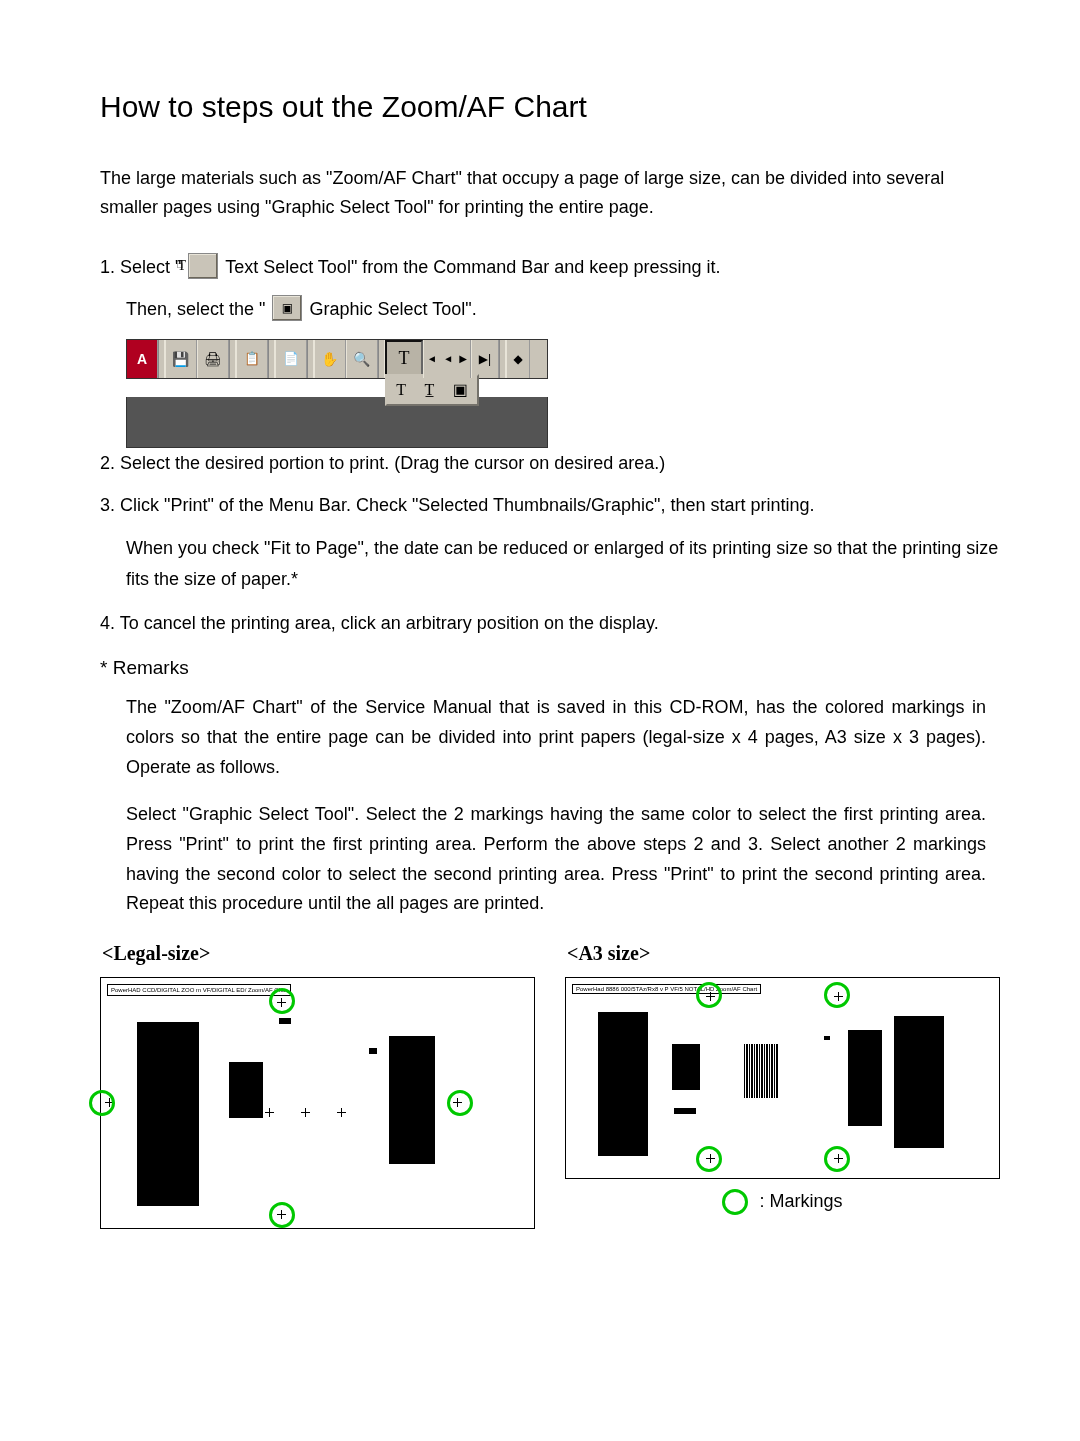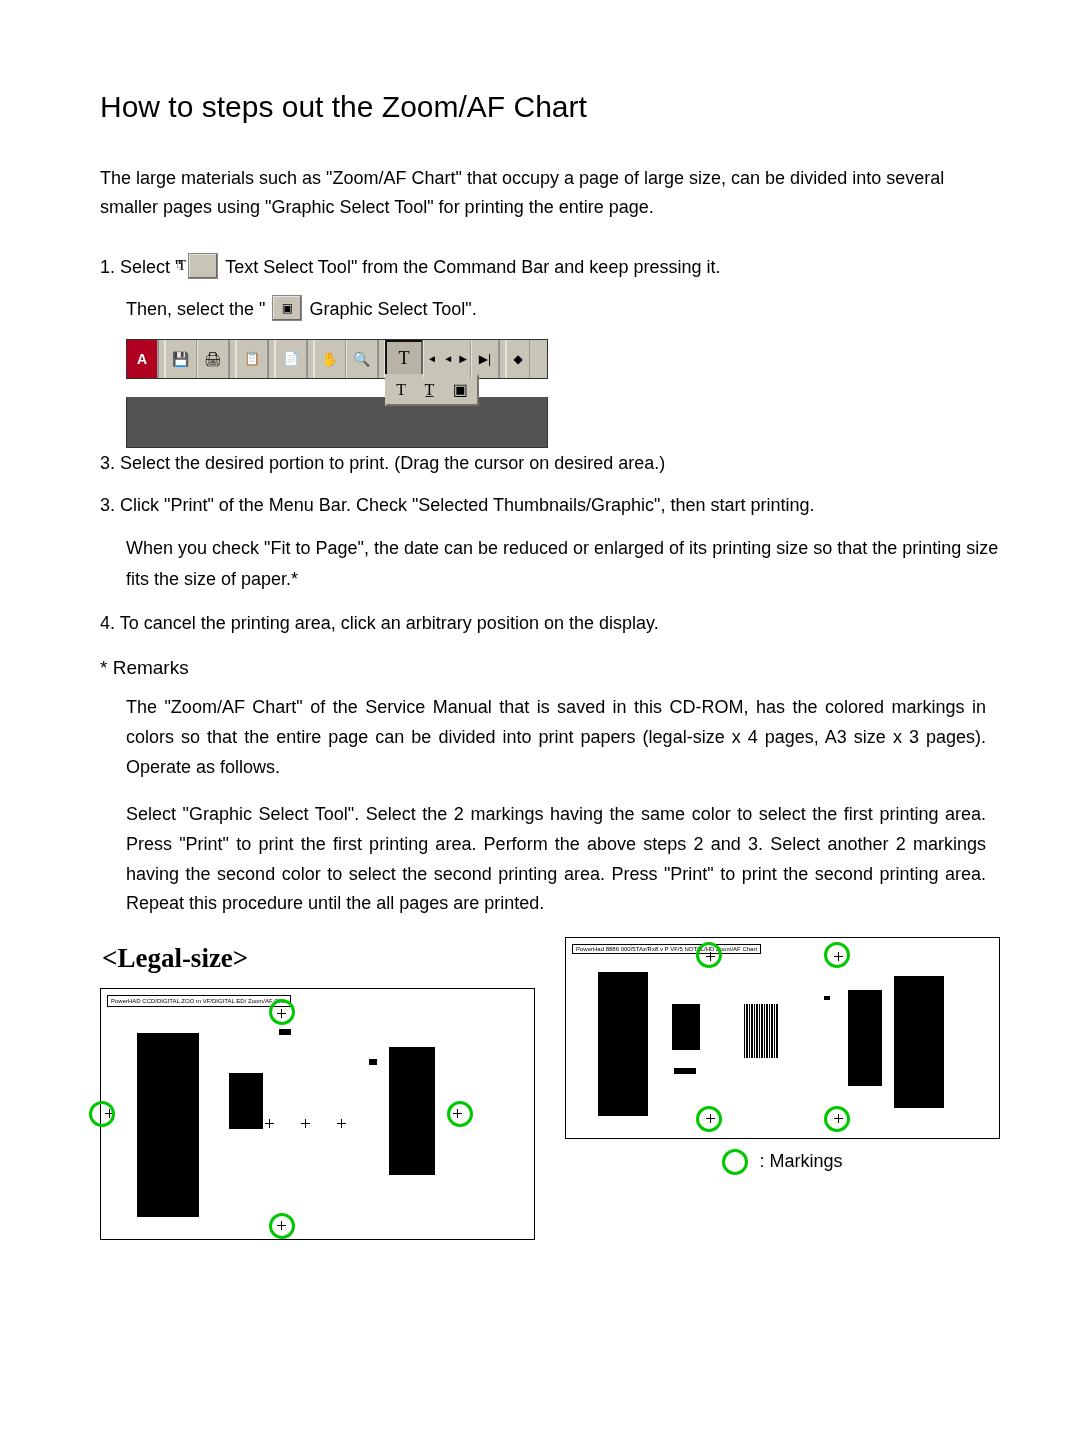--- a/index.html
+++ b/index.html
@@ -17,21 +17,21 @@
   .tb-btn{width:30px;border-right:1px solid #999;border-left:1px solid #e8e4d8;display:flex;align-items:center;justify-content:center;position:relative;}
   .tb-btn:first-child{border-left:none;}
   .tb-sep{width:5px;background:#c9c4b8;border-left:1px solid #888;border-right:1px solid #e8e4d8;}
   .tb-active{border:2px inset #666;background:#b8b3a6;}
   .dropdown{position:relative;height:28px;width:90px;background:#c9c4b8;border:2px outset #c9c4b8;margin-top:-2px;display:flex;align-items:center;justify-content:space-around;}
   .toolbar-under{height:50px;width:420px;background:#545454;border:1px solid #333;border-top:none;margin-left:26px;}
   .remarks-title{font-size:19px;margin:14px 0 10px 0;}
   .remarks-body{padding-left:26px;font-size:18px;line-height:1.65;margin-bottom:18px;text-align:justify;}
   .figures{display:flex;gap:30px;margin-top:10px;}
   .fig{flex:1;}
-  .fig-title{font-family:"Times New Roman",serif;font-weight:bold;font-size:27px;margin:0 0 8px 2px;}
+  .fig-title{font-family:"Times New Roman",serif;font-weight:bold;font-size:20px;margin:0 0 8px 2px;}
   .fig-frame{border:1px solid #000;position:relative;background:#fff;}
   .fig-legal{height:250px;}
   .fig-a3{height:200px;}
   .hdr-label{position:absolute;font-size:6px;line-height:1;color:#000;}
   .bar{position:absolute;background:#000;}
   .cross{position:absolute;width:9px;height:9px;}
   .cross::before,.cross::after{content:"";position:absolute;background:#000;}
   .cross::before{left:4px;top:0;width:1px;height:9px;}
   .cross::after{top:4px;left:0;height:1px;width:9px;}
   .marker{position:absolute;width:26px;height:26px;border:3px solid #00c800;border-radius:50%;box-sizing:border-box;}
@@ -111,21 +111,21 @@
           <span style="font-size:12px;">▶|</span>
         </div>
       <div class="tb-sep"></div>
       <div class="tb-btn" style="width:22px;">
           <span style="font-size:12px;">◆</span>
         </div>
     </div>
   </div>
   <div class="toolbar-under"></div>
 
-  <p class="step">3.  Select the desired portion to print. (Drag the cursor on desired area.)</p>
+  <p class="step">2.  Select the desired portion to print. (Drag the cursor on desired area.)</p>
   <p class="step">3.  Click "Print" of the Menu Bar. Check "Selected Thumbnails/Graphic",  then start printing.</p>
   <p class="step step-sub">When you check "Fit to Page", the date can be reduced or enlarged of its printing size so that the printing size fits the size of paper.*</p>
   <p class="step">4.  To cancel the printing area, click an arbitrary position on the display.</p>
 
   <p class="remarks-title">*  Remarks</p>
   <p class="remarks-body">The "Zoom/AF Chart" of the Service Manual that is saved in this CD-ROM, has the colored markings in colors so that the entire page can be divided into print papers (legal-size x 4 pages, A3 size x 3 pages). Operate as follows.</p>
   <p class="remarks-body">Select "Graphic Select Tool". Select the 2 markings having the same color to select the first printing area. Press "Print" to print the first printing area. Perform the above steps 2 and 3. Select another 2 markings having the second color to select the second printing area. Press "Print" to print the second printing area. Repeat this procedure until the all pages are printed.</p>
 
   <div class="figures">
 
@@ -151,20 +151,21 @@
         <div class="cross" style="left:236px;top:130px;"></div>
 
         <div class="marker" style="left:168px;top:10px;"></div>
         <div class="marker" style="left:-12px;top:112px;"></div>
         <div class="marker" style="left:346px;top:112px;"></div>
         <div class="marker" style="left:168px;top:224px;"></div>
       </div>
     </div>
 
     <div class="fig">
+      <p class="fig-title">&lt;A3 size&gt;</p>
       <div class="fig-frame fig-a3">
         <div class="hdr-label" style="top:6px;left:6px;border:1px solid #000;padding:1px 3px;white-space:nowrap;">PowerHad 8886 000/5TAz/Rx8 v P VF/5 NOTAL/HD  Zoom/AF Chart</div>
 
         <div class="bar" style="left:32px;top:34px;width:50px;height:144px;"></div>
         <div class="bar" style="left:106px;top:66px;width:28px;height:46px;"></div>
         <div class="bar" style="left:328px;top:38px;width:50px;height:132px;"></div>
         <div class="bar" style="left:282px;top:52px;width:34px;height:96px;"></div>
 
         <div class="bar" style="left:108px;top:130px;width:22px;height:6px;"></div>
         <div class="bar" style="left:258px;top:58px;width:6px;height:4px;"></div>

